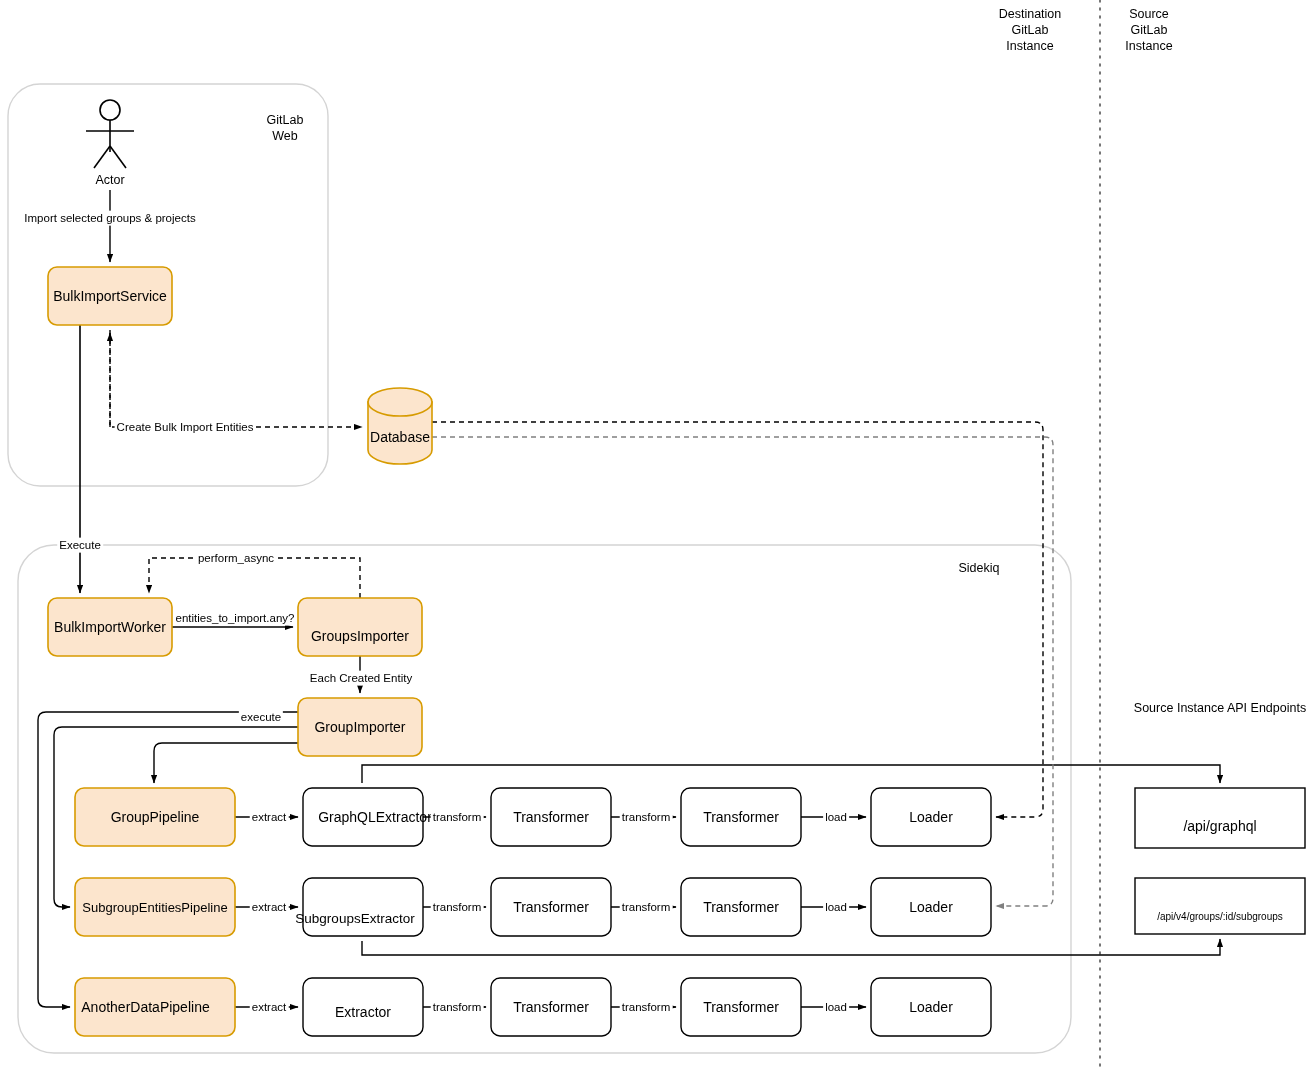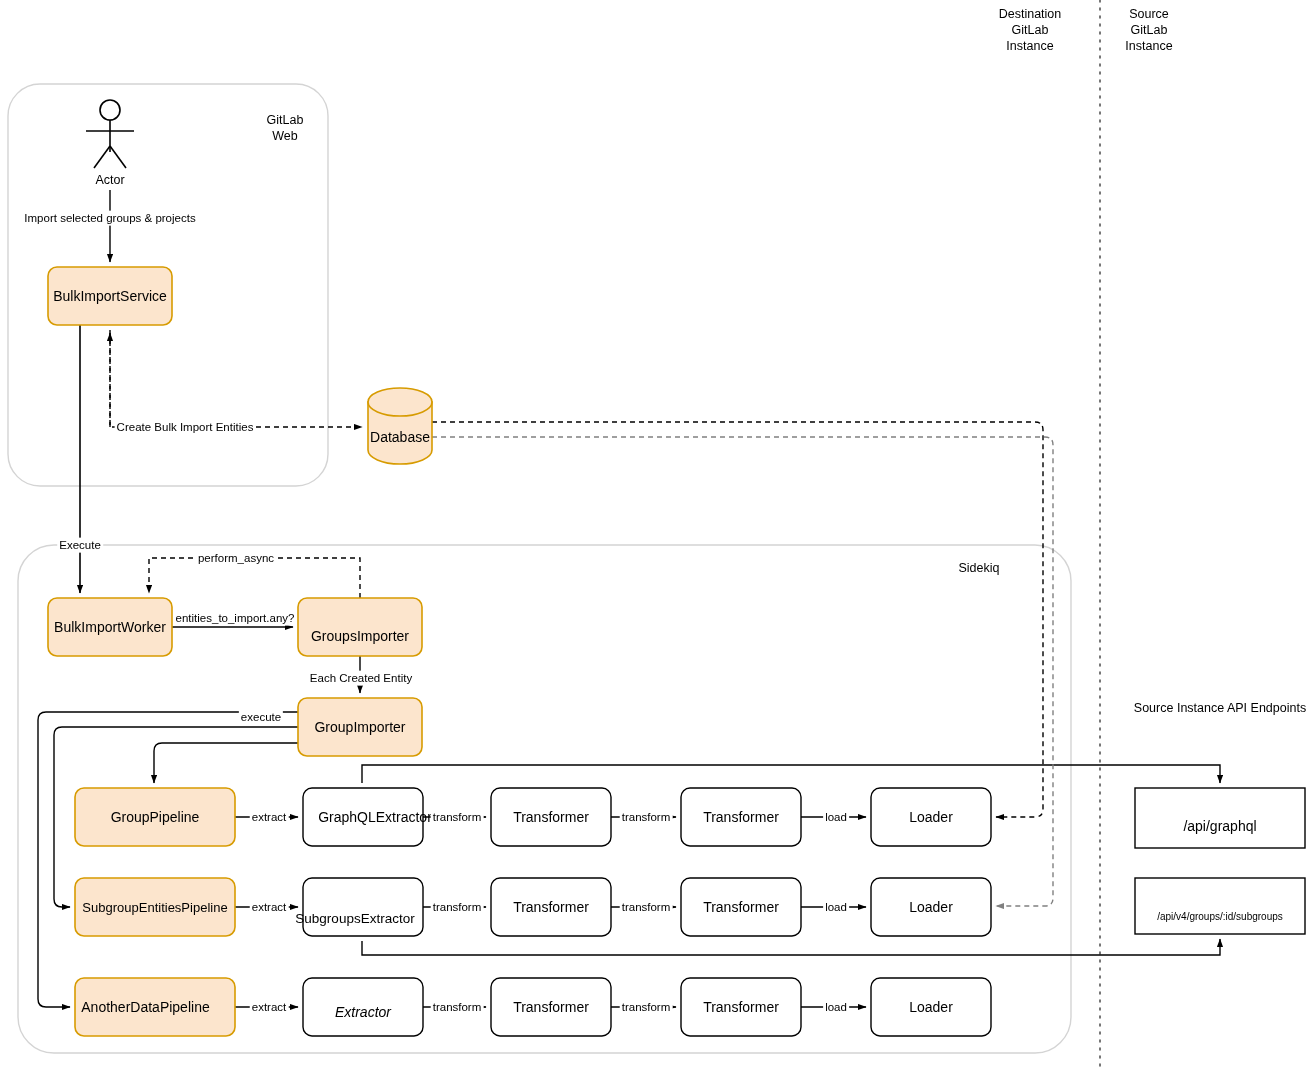--- a/index.html
+++ b/index.html
@@ -158,21 +158,21 @@
   <div class="node-txt" style="left:681px;top:788px;width:120px;height:58px;">Transformer</div>
   <div class="node-txt" style="left:871px;top:788px;width:120px;height:58px;">Loader</div>
 
   <div class="node-txt" style="left:75px;top:878px;width:160px;height:58px;font-size:13px;">SubgroupEntitiesPipeline</div>
   <div class="node-txt" style="left:303px;top:889px;width:104px;height:58px;font-size:13.5px;border-radius:26px;">SubgroupsExtractor</div>
   <div class="node-txt" style="left:491px;top:878px;width:120px;height:58px;">Transformer</div>
   <div class="node-txt" style="left:681px;top:878px;width:120px;height:58px;">Transformer</div>
   <div class="node-txt" style="left:871px;top:878px;width:120px;height:58px;">Loader</div>
 
   <div class="node-txt" style="left:75px;top:978px;width:141px;height:58px;">AnotherDataPipeline</div>
-  <div class="node-txt" style="left:303px;top:978px;width:120px;height:68px;font-style:italic;">Extractor</div>
+  <div class="node-txt" style="left:303px;top:978px;width:120px;height:68px;">Extractor</div>
   <div class="node-txt" style="left:491px;top:978px;width:120px;height:58px;">Transformer</div>
   <div class="node-txt" style="left:681px;top:978px;width:120px;height:58px;">Transformer</div>
   <div class="node-txt" style="left:871px;top:978px;width:120px;height:58px;">Loader</div>
 
   <div class="node-txt" style="left:1135px;top:788px;width:170px;height:76px;">/api/graphql</div>
   <div class="node-txt" style="left:1135px;top:878px;width:170px;height:56px;font-size:10px;margin-top:10px;">/api/v4/groups/:id/subgroups</div>
 
   <div class="lbl edge-lbl" style="left:110px;top:218px;">Import selected groups &amp; projects</div>
   <div class="lbl edge-lbl" style="left:185px;top:427px;">Create Bulk Import Entities</div>
   <div class="lbl edge-lbl" style="left:80px;top:545px;">Execute</div>

